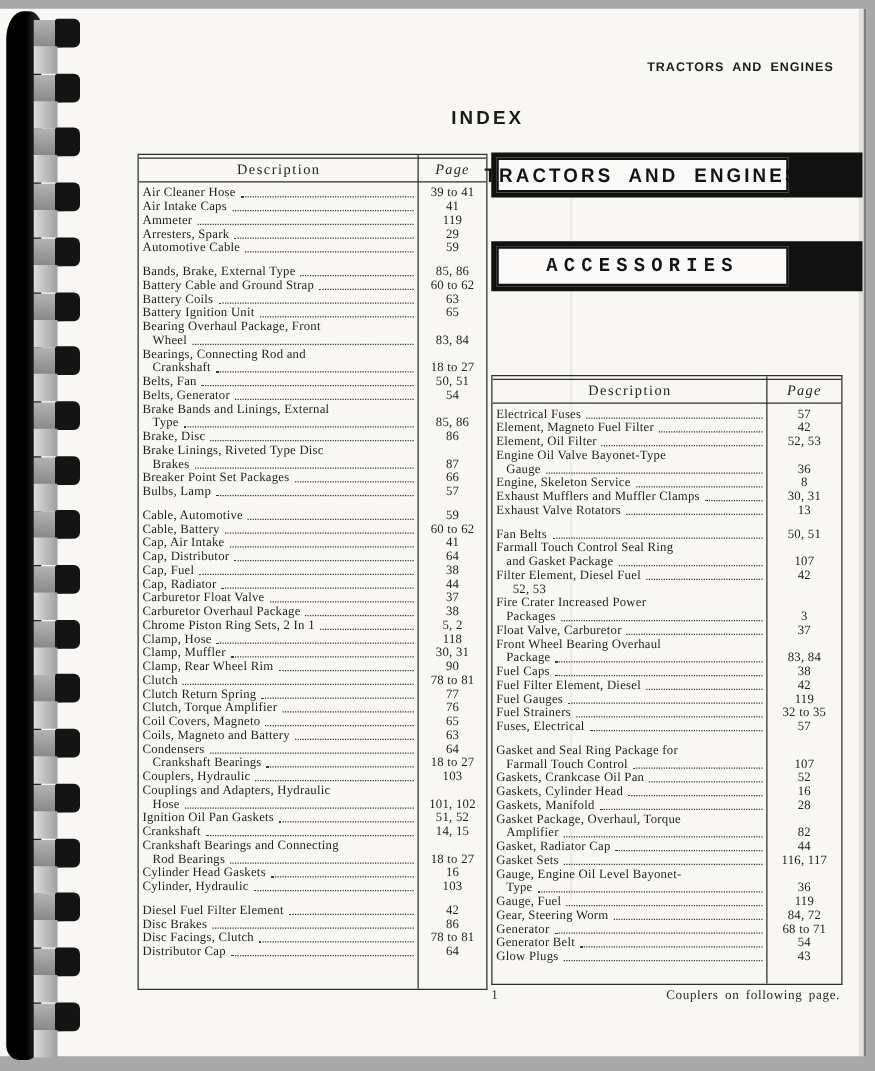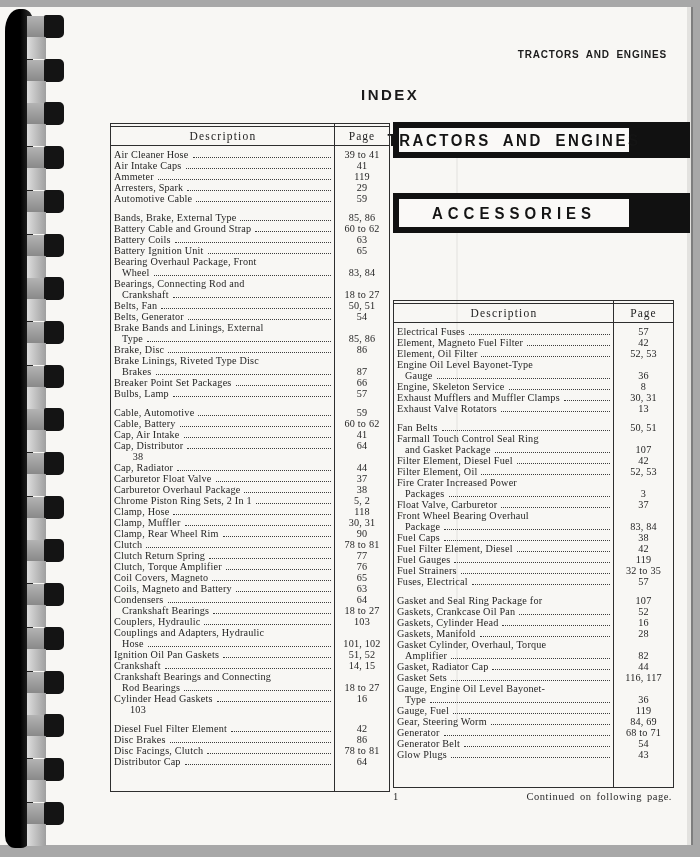--- a/index.html
+++ b/index.html
@@ -14,33 +14,33 @@
   .index-title{position:absolute;top:86px;left:361px;font-family:"Liberation Sans",sans-serif;
     font-weight:bold;font-size:15px;letter-spacing:2.5px;color:#1a1a1a;}
   
   .banner{position:absolute;left:393px;width:297px;background:#111;}
   .banner.b1{top:122px;height:36px;}
   .banner.b2{top:193px;height:40px;}
   .banner .inner{position:absolute;left:4px;top:4px;bottom:4px;width:230px;background:#faf9f7;
     border:2px solid #111;display:flex;align-items:center;justify-content:center;}
   .banner .lbl{font-family:"Liberation Sans",sans-serif;font-weight:bold;font-size:15px;color:#141414;
     letter-spacing:2.5px;word-spacing:6px;white-space:nowrap;transform:scaleY(1.05);}
-  .banner.b2 .lbl{letter-spacing:5px;}
+  .banner.b2 .lbl{letter-spacing:5px;font-family:Liberation Mono, monospace;}
   
   .tbl{position:absolute;background:transparent;border:1.6px solid #2e2e2e;overflow:hidden;color:#222;}
   .tbl::before{content:"";display:block;border-top:1.5px solid #2e2e2e;margin-top:2px;}
   #left-table{left:110px;top:123px;width:278px;height:667px;}
   #right-table{left:393px;top:300px;width:279px;height:486px;}
   .vline{position:absolute;top:0;bottom:0;width:1.5px;background:#2e2e2e;}
   #left-table .vline{right:54px;}
   #right-table .vline{right:59px;}
   .thead{display:flex;height:18px;align-items:center;border-bottom:1.5px solid #2e2e2e;
     font-size:11.5px;color:#242424;}
   .thead .dh{flex:1;text-align:center;letter-spacing:1.2px;}
-  .thead .ph{text-align:center;letter-spacing:1px;}
+  .thead .ph{text-align:center;letter-spacing:1px;font-style:italic;}
   #left-table .thead .ph{width:54px;}
   #right-table .thead .ph{width:59px;}
   .rows{padding-top:3px;font-size:10.2px;letter-spacing:0.2px;color:#1f1f1f;}
   .row{display:flex;align-items:flex-end;line-height:11px;}
   .row .desc{flex:1;min-width:0;}
   .row .pre{padding-left:3px;white-space:nowrap;}
   .row .cont{display:flex;align-items:flex-end;padding-left:3px;}
   .row .cont.indent{padding-left:11px;align-items:flex-end;}
   .row .t{white-space:nowrap;}
   .row .leader{flex:1;min-width:4px;border-bottom:1.8px dotted #3c3c3c;margin:0 4px 2px 4px;align-self:flex-end;}
@@ -289,20 +289,26 @@
         <div class="row">
           <div class="desc">
             <div class="cont">
               <span class="t">Cap, Distributor</span>
               <span class="leader"></span>
             </div>
           </div>
           <div class="pg">64</div>
         </div>
         <div class="row">
+          <div class="desc">
+            <div class="cont">
+              <span class="t">Cap, Fuel</span>
+              <span class="leader"></span>
+            </div>
+          </div>
           <div class="pg">38</div>
         </div>
         <div class="row">
           <div class="desc">
             <div class="cont">
               <span class="t">Cap, Radiator</span>
               <span class="leader"></span>
             </div>
           </div>
           <div class="pg">44</div>
@@ -474,20 +480,26 @@
         <div class="row">
           <div class="desc">
             <div class="cont">
               <span class="t">Cylinder Head Gaskets</span>
               <span class="leader"></span>
             </div>
           </div>
           <div class="pg">16</div>
         </div>
         <div class="row">
+          <div class="desc">
+            <div class="cont">
+              <span class="t">Cylinder, Hydraulic</span>
+              <span class="leader"></span>
+            </div>
+          </div>
           <div class="pg">103</div>
         </div>
         <div class="gap"></div>
         <div class="row">
           <div class="desc">
             <div class="cont">
               <span class="t">Diesel Fuel Filter Element</span>
               <span class="leader"></span>
             </div>
           </div>
@@ -552,21 +564,21 @@
           <div class="desc">
             <div class="cont">
               <span class="t">Element, Oil Filter</span>
               <span class="leader"></span>
             </div>
           </div>
           <div class="pg">52, 53</div>
         </div>
         <div class="row">
           <div class="desc">
-            <div class="pre">Engine Oil Level Bayonet-Type</div>
+            <div class="pre">Engine Oil Valve Bayonet-Type</div>
             <div class="cont indent">
               <span class="t">Gauge</span>
               <span class="leader"></span>
             </div>
           </div>
           <div class="pg">36</div>
         </div>
         <div class="row">
           <div class="desc">
             <div class="cont">
@@ -617,26 +629,20 @@
         <div class="row">
           <div class="desc">
             <div class="cont">
               <span class="t">Filter Element, Diesel Fuel</span>
               <span class="leader"></span>
             </div>
           </div>
           <div class="pg">42</div>
         </div>
         <div class="row">
-          <div class="desc">
-            <div class="cont">
-              <span class="t">Filter Element, Oil</span>
-              <span class="leader"></span>
-            </div>
-          </div>
           <div class="pg">52, 53</div>
         </div>
         <div class="row">
           <div class="desc">
             <div class="pre">Fire Crater Increased Power</div>
             <div class="cont indent">
               <span class="t">Packages</span>
               <span class="leader"></span>
             </div>
           </div>
@@ -703,20 +709,24 @@
               <span class="t">Fuses, Electrical</span>
               <span class="leader"></span>
             </div>
           </div>
           <div class="pg">57</div>
         </div>
         <div class="gap"></div>
         <div class="row">
           <div class="desc">
             <div class="pre">Gasket and Seal Ring Package for</div>
+            <div class="cont indent">
+              <span class="t">Farmall Touch Control</span>
+              <span class="leader"></span>
+            </div>
           </div>
           <div class="pg">107</div>
         </div>
         <div class="row">
           <div class="desc">
             <div class="cont">
               <span class="t">Gaskets, Crankcase Oil Pan</span>
               <span class="leader"></span>
             </div>
           </div>
@@ -735,21 +745,21 @@
           <div class="desc">
             <div class="cont">
               <span class="t">Gaskets, Manifold</span>
               <span class="leader"></span>
             </div>
           </div>
           <div class="pg">28</div>
         </div>
         <div class="row">
           <div class="desc">
-            <div class="pre">Gasket Cylinder, Overhaul, Torque</div>
+            <div class="pre">Gasket Package, Overhaul, Torque</div>
             <div class="cont indent">
               <span class="t">Amplifier</span>
               <span class="leader"></span>
             </div>
           </div>
           <div class="pg">82</div>
         </div>
         <div class="row">
           <div class="desc">
             <div class="cont">
@@ -787,21 +797,21 @@
           </div>
           <div class="pg">119</div>
         </div>
         <div class="row">
           <div class="desc">
             <div class="cont">
               <span class="t">Gear, Steering Worm</span>
               <span class="leader"></span>
             </div>
           </div>
-          <div class="pg">84, 69</div>
+          <div class="pg">84, 72</div>
         </div>
         <div class="row">
           <div class="desc">
             <div class="cont">
               <span class="t">Generator</span>
               <span class="leader"></span>
             </div>
           </div>
           <div class="pg">68 to 71</div>
         </div>
@@ -821,21 +831,21 @@
               <span class="leader"></span>
             </div>
           </div>
           <div class="pg">43</div>
         </div>
       </div>
   </div>
 
   <div class="footer">
     <span>1</span>
-    <span>Continued on following page.</span>
+    <span>Couplers on following page.</span>
   </div>
 
   <div class="binding" id="binding">
     <span class="bar"></span>
   <span class="tooth-stub" style="top: 16px;"></span>
       <span class="tooth-cap" style="top: 15px;"></span>
       <span class="tooth-tube" style="top: 37px;"></span>
       <span class="tooth-stub" style="top: 59.7px;"></span>
       <span class="tooth-cap" style="top: 58.7px;"></span>
       <span class="tooth-tube" style="top: 80.7px;"></span>

